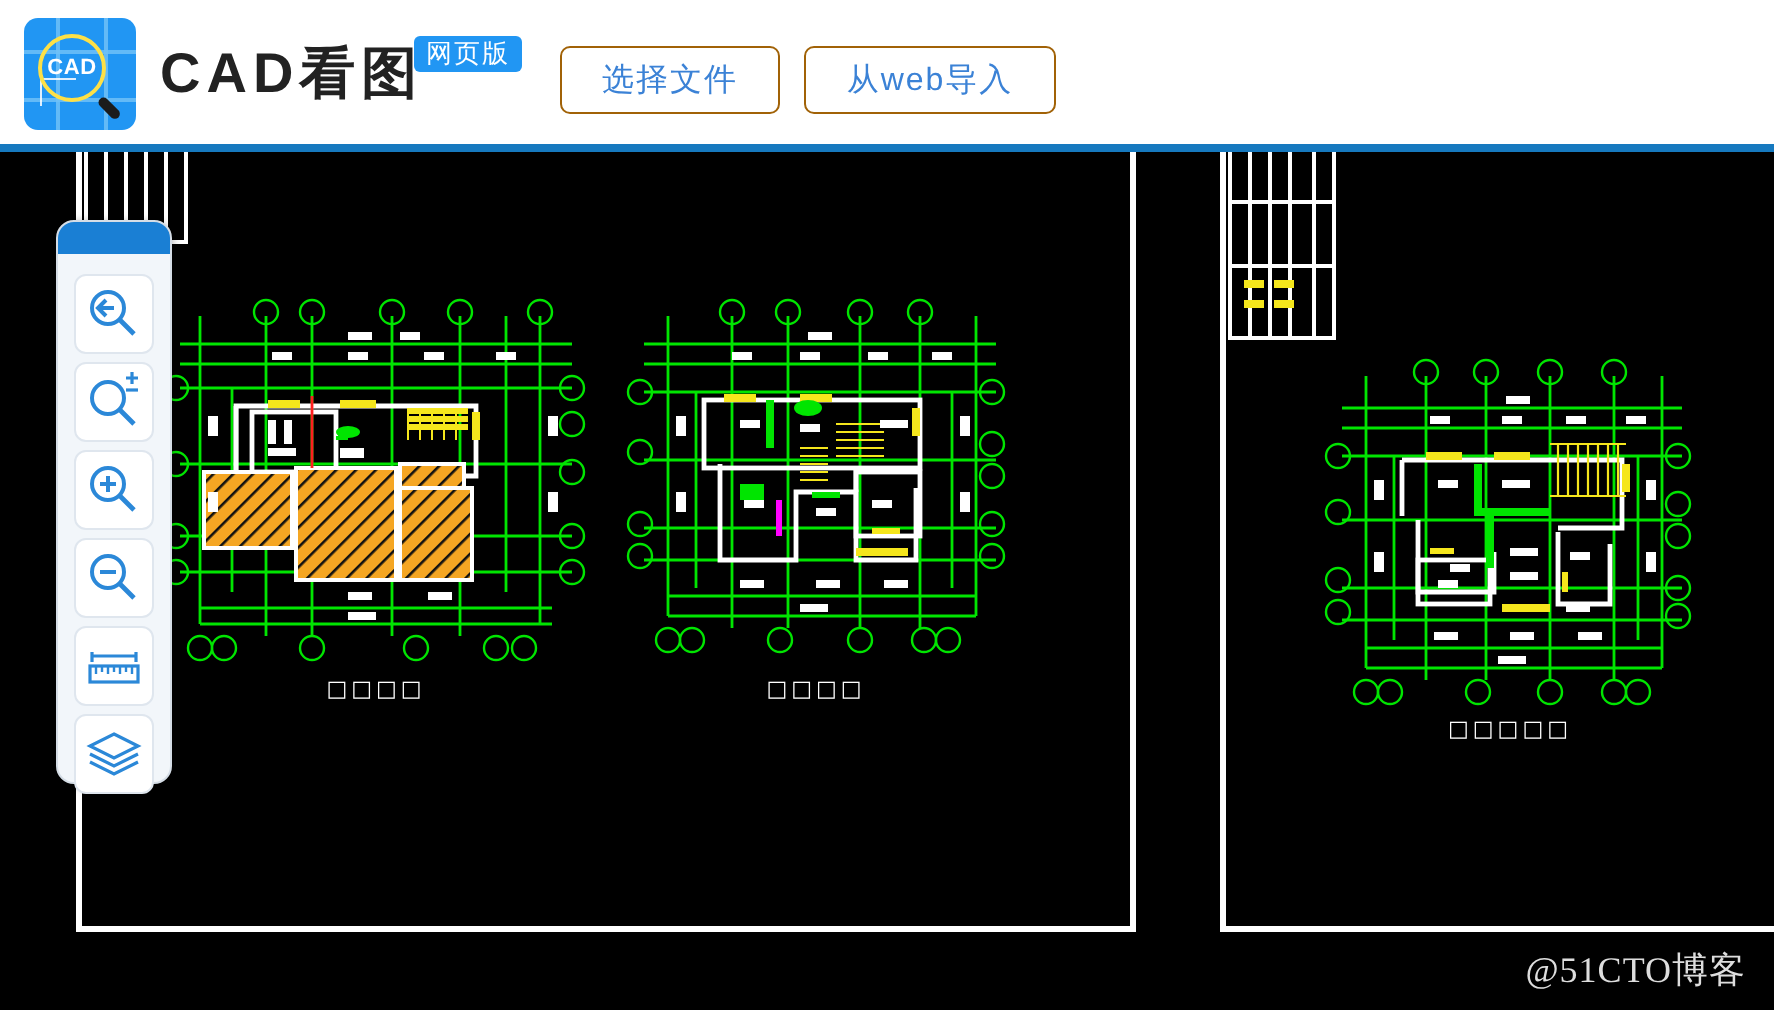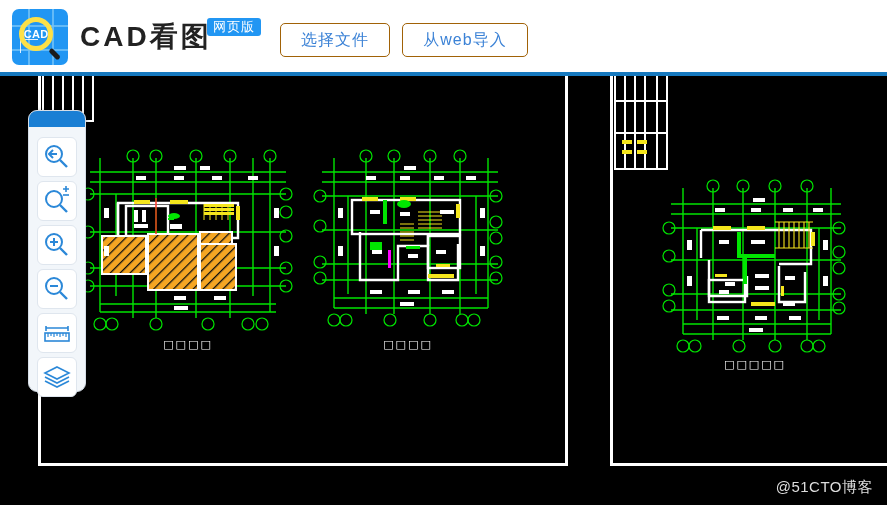--- a/index.html
+++ b/index.html
@@ -5,21 +5,21 @@
   html,body{margin:0;padding:0;background:#000;}
   body{width:887px;height:505px;overflow:hidden;
        font-family:"Liberation Sans","DejaVu Sans",sans-serif;}
 
   
   #header{position:absolute;left:0;top:0;width:887px;height:72px;background:#fff;}
   #logo{position:absolute;left:12px;top:9px;width:56px;height:56px;border-radius:7px;
         background:#2196f3;overflow:hidden;}
   #logo .gridline{position:absolute;background:#6fc1f7;opacity:.85;}
   #logo .glass{position:absolute;left:7px;top:8px;width:34px;height:34px;border-radius:50%;
-        border:5px solid #fde047;box-sizing:border-box;display:flex;align-items:center;justify-content:center;}
+        border:2px solid #fde047;box-sizing:border-box;display:flex;align-items:center;justify-content:center;}
   #logo .glass span{color:#fff;font-size:11px;font-weight:bold;letter-spacing:.3px;line-height:1;}
   #logo .handle{position:absolute;left:38px;top:38px;width:13px;height:5px;background:#1b1b1b;
         border-radius:3px;transform:rotate(45deg);transform-origin:left center;}
   #app-title{position:absolute;left:80px;top:18px;font-size:28px;color:#222;letter-spacing:3px;
         font-weight:700;white-space:nowrap;}
   #badge{position:absolute;left:207px;top:18px;background:#2196f3;color:#fff;font-size:13px;
         padding:2px 6px 3px 6px;border-radius:3px;line-height:1;letter-spacing:1px;}
   .hbtn{position:absolute;top:23px;height:34px;border:1px solid #a16207;border-radius:5px;
         background:#fff;color:#3b82d6;font-size:16px;letter-spacing:1px;cursor:pointer;
         display:flex;align-items:center;justify-content:center;font-family:inherit;padding:0 14px;}
@@ -52,22 +52,22 @@
         border-radius:6px;box-sizing:border-box;cursor:pointer;}
   .tool svg{display:block;margin:4px auto 0;}
 
   
   .plan{position:absolute;}
   .plan svg{display:block;}
   .plan-label{position:absolute;text-align:center;color:#fff;font-size:11px;letter-spacing:2px;
         white-space:nowrap;font-family:"DejaVu Sans",sans-serif;}
 
   
-  #watermark{position:absolute;right:14px;bottom:8px;color:#dddddd;font-size:15px;
-        letter-spacing:.5px;font-family:Liberation Sans, sans-serif;}
+  #watermark{position:absolute;right:14px;bottom:8px;color:#dddddd;font-size:18px;
+        letter-spacing:.5px;font-family:Liberation Serif, serif;}
 </style>
 </head>
 <body>
 
 <div id="header">
 
   <div id="logo">
     <div class="gridline" style="left:0;top:16px;width:56px;height:2px;"></div>
     <div class="gridline" style="left:0;top:40px;width:56px;height:2px;"></div>
     <div class="gridline" style="left:16px;top:0;width:2px;height:56px;"></div>

